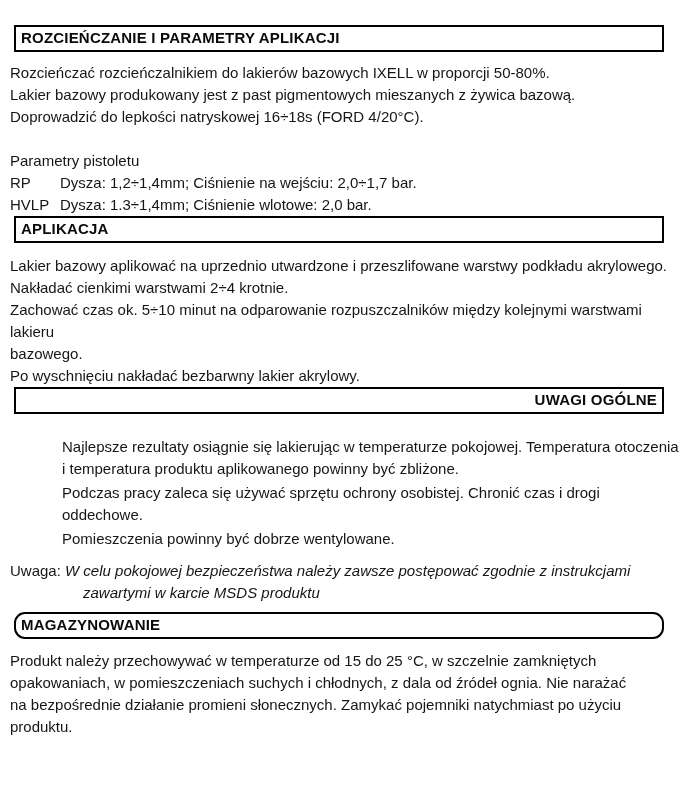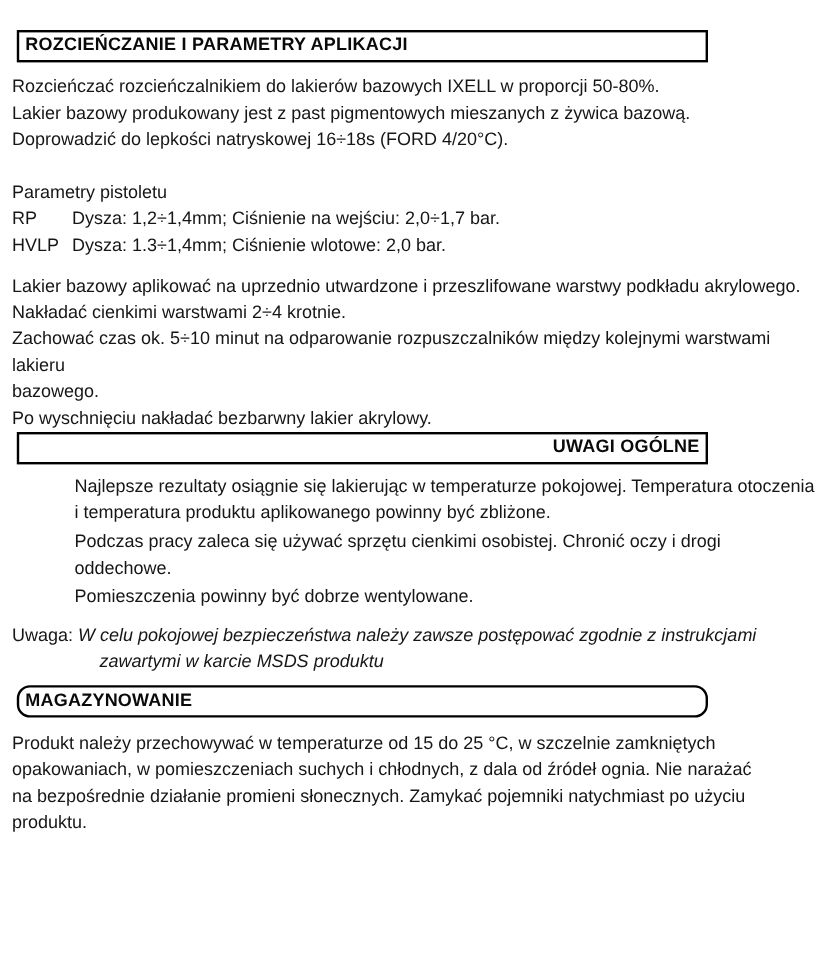--- a/index.html
+++ b/index.html
@@ -22,38 +22,38 @@
     height: 795px;
     padding: 8px 6px 0 10px;
   }
   .para {
     margin: 0;
     white-space: pre-line;
   }
   .hbox {
     box-sizing: border-box;
     margin-left: 4px;
-    width: 576px;
+    width: 650px;
     border: 2px solid #000;
     padding: 1px 5px 2px 5px;
     font-weight: bold;
     font-size: 15px;
     line-height: 20px;
     color: #0a0a0a;
     letter-spacing: 0.2px;
   }
   .hbox-1 { margin-top: 17px; }
   .dilution-body { margin-top: 10px; }
   .gun-heading { margin-top: 22px; }
   .gun-row { display: flex; }
   .gun-label { width: 50px; flex: 0 0 50px; }
   .hbox-2 { margin-top: 0px; }
   .application-body { margin-top: 12px; }
   .hbox-3 { margin-top: 0; text-align: right; }
-  .indent-block { margin-top: 8px; margin-left: 52px; }
+  .indent-block { margin-top: 22px; margin-left: 52px; }
   .indent-block .para { margin-bottom: 2px; }
   .note {
     margin: 10px 0 0 0;
     padding-left: 73px;
     text-indent: -73px;
     white-space: pre-line;
   }
   .note-label { font-weight: normal; }
   .note-text { font-style: italic; }
   .hbox-4 { margin-top: 8px; border-radius: 11px; }
@@ -78,35 +78,38 @@
   <div class="gun-row">
     <span class="gun-label">RP</span>
     <span class="gun-value">Dysza: 1,2÷1,4mm; Ciśnienie na wejściu: 2,0÷1,7 bar.</span>
   </div>
 
   <div class="gun-row">
     <span class="gun-label">HVLP</span>
     <span class="gun-value">Dysza: 1.3÷1,4mm; Ciśnienie wlotowe: 2,0 bar.</span>
   </div>
 
+  <div class="hbox hbox-2">
+    <span>APLIKACJA</span>
+  </div>
 
   <p class="para application-body">Lakier bazowy aplikować na uprzednio utwardzone i przeszlifowane warstwy podkładu akrylowego.
 Nakładać cienkimi warstwami 2÷4 krotnie.
 Zachować czas ok. 5÷10 minut  na odparowanie rozpuszczalników między kolejnymi warstwami lakieru
 bazowego.
 Po wyschnięciu nakładać bezbarwny lakier akrylowy.</p>
 
   <div class="hbox hbox-3">
     <span>UWAGI OGÓLNE</span>
   </div>
 
   <div class="indent-block">
     <p class="para">Najlepsze rezultaty osiągnie się lakierując w temperaturze pokojowej. Temperatura otoczenia
 i temperatura produktu aplikowanego powinny być zbliżone.</p>
-    <p class="para">Podczas pracy zaleca się używać sprzętu cienkimi osobistej. Chronić oczy i drogi oddechowe.</p>
+    <p class="para">Podczas pracy zaleca się używać sprzętu ochrony osobistej. Chronić czas i drogi oddechowe.</p>
     <p class="para">Pomieszczenia powinny być dobrze wentylowane.</p>
   </div>
 
   <p class="note"><span class="note-label">Uwaga:</span><span> </span><span class="note-text">W celu pokojowej bezpieczeństwa należy zawsze postępować zgodnie z instrukcjami
 zawartymi w karcie MSDS produktu</span></p>
 
   <div class="hbox hbox-4">
     <span>MAGAZYNOWANIE</span>
   </div>
 

